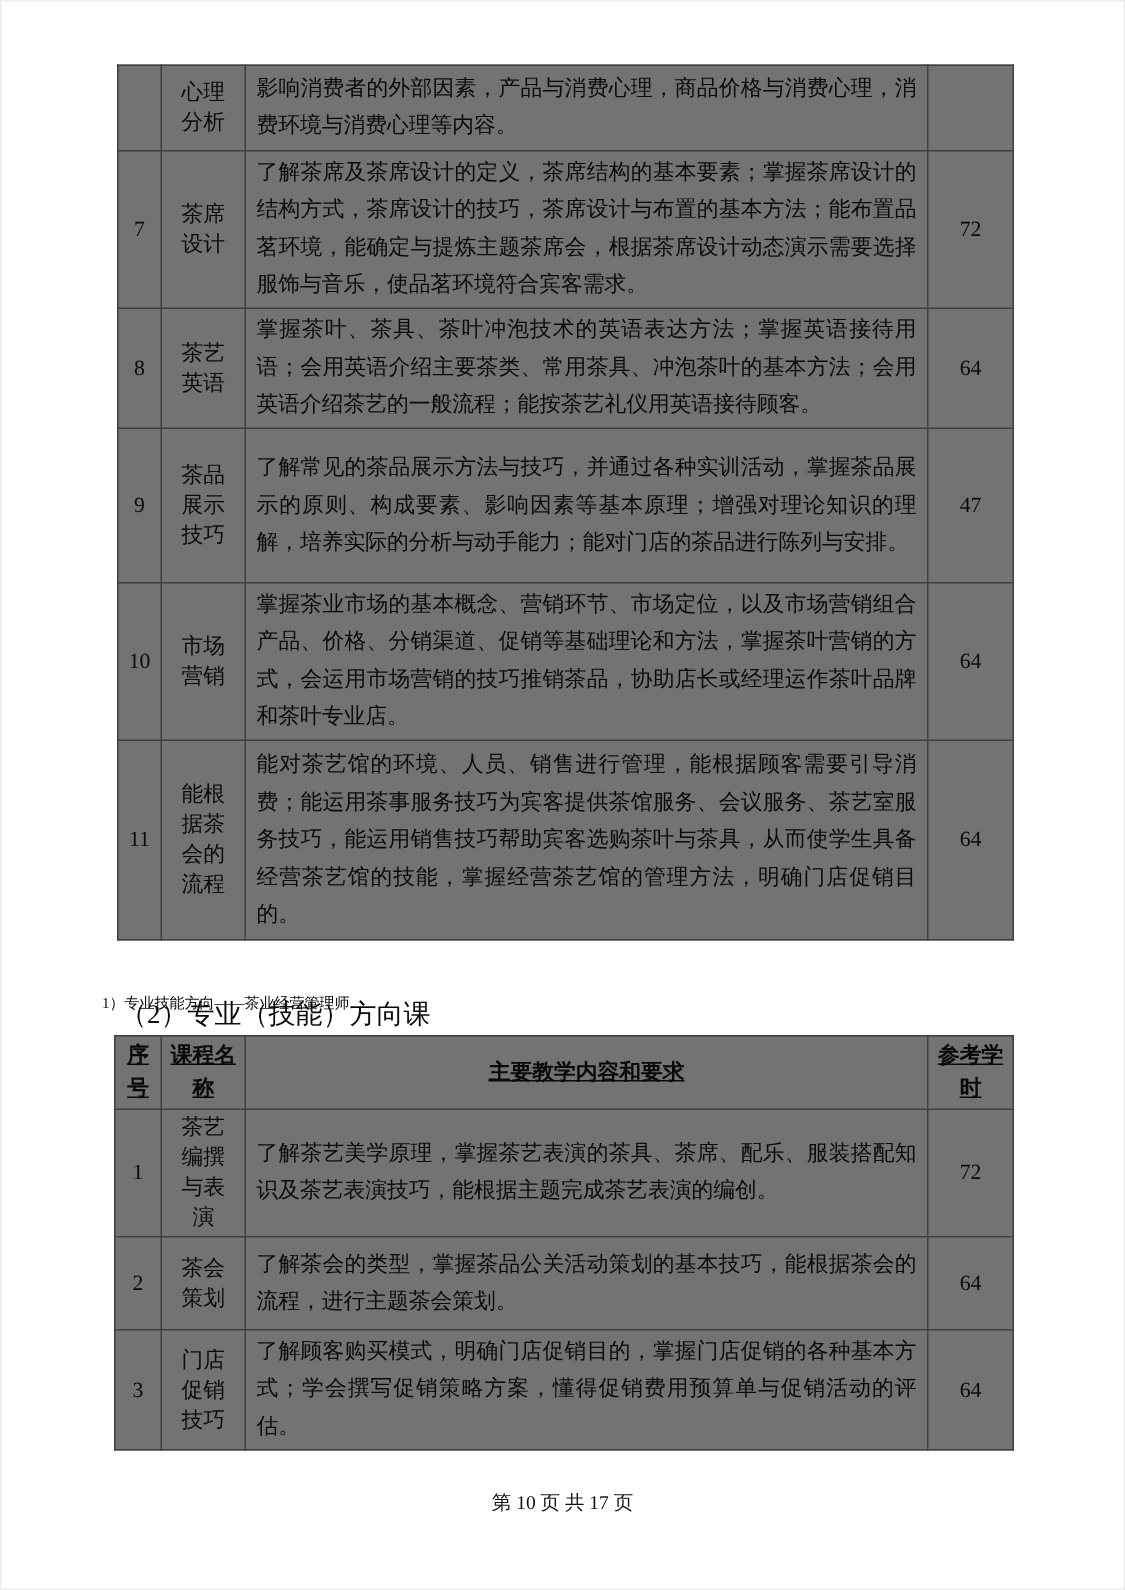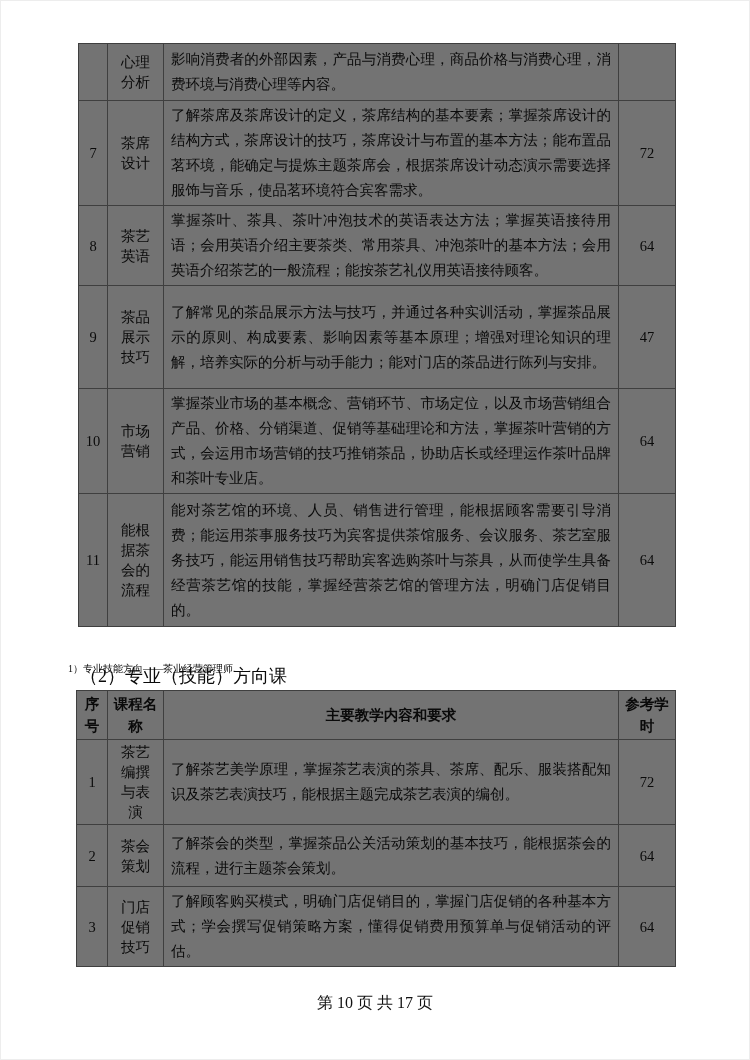--- a/index.html
+++ b/index.html
@@ -29,29 +29,29 @@
   th{font-weight:bold;line-height:22px;text-align:center;padding:2px 8px;word-break:break-all;}
   th.hnum{padding:2px 1px;}
   th.hcontent{padding:2px 6px;}
   
   #t1 tr:nth-child(1){height:57px;}
   #t1 tr:nth-child(2){height:102px;}
   #t1 tr:nth-child(3){height:75px;}
   #t1 tr:nth-child(4){height:103px;}
   #t1 tr:nth-child(5){height:105px;}
   #t1 tr:nth-child(6){height:133px;}
-  #t2 tr:nth-child(1){height:48px;}
+  #t2 tr:nth-child(1){height:48px;text-decoration:underline;}
   #t2 tr:nth-child(2){height:85px;}
   #t2 tr:nth-child(3){height:62px;}
   #t2 tr:nth-child(4){height:65px;}
   .h2{position:absolute;left:80px;top:664px;font-size:18px;}
   .h3{position:absolute;left:68px;top:662px;font-size:10px;}
   .footer{
     position:absolute;left:0;right:0;top:993px;text-align:center;
-    font-size:16px;color:#111;
+    font-size:13px;color:#111;
   }
 </style>
 </head>
 <body>
 
 <div class="page">
 
   <table class="tbl" id="t1">
     <colgroup>
         <col style="width:29px">

